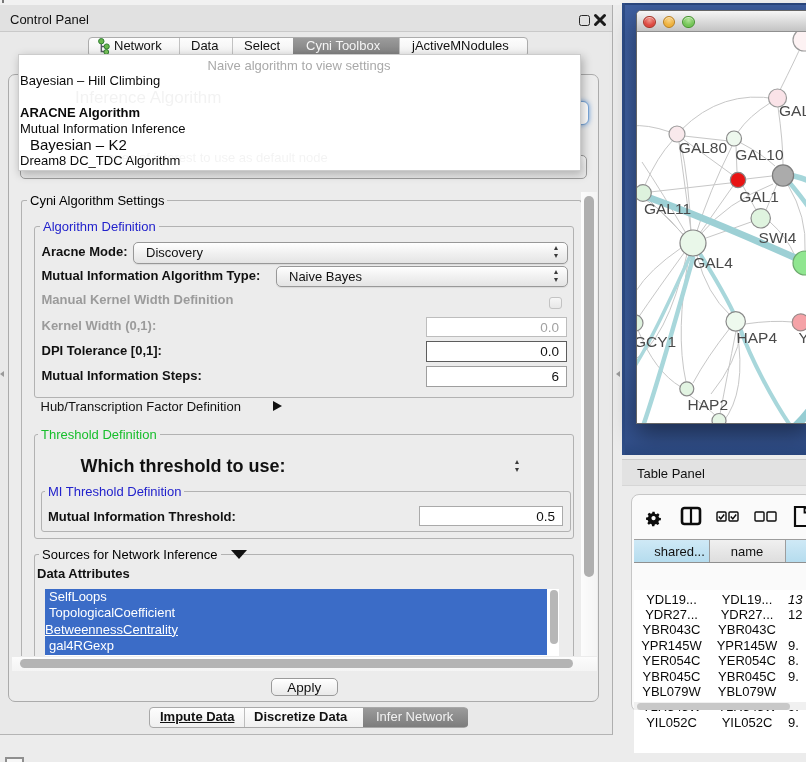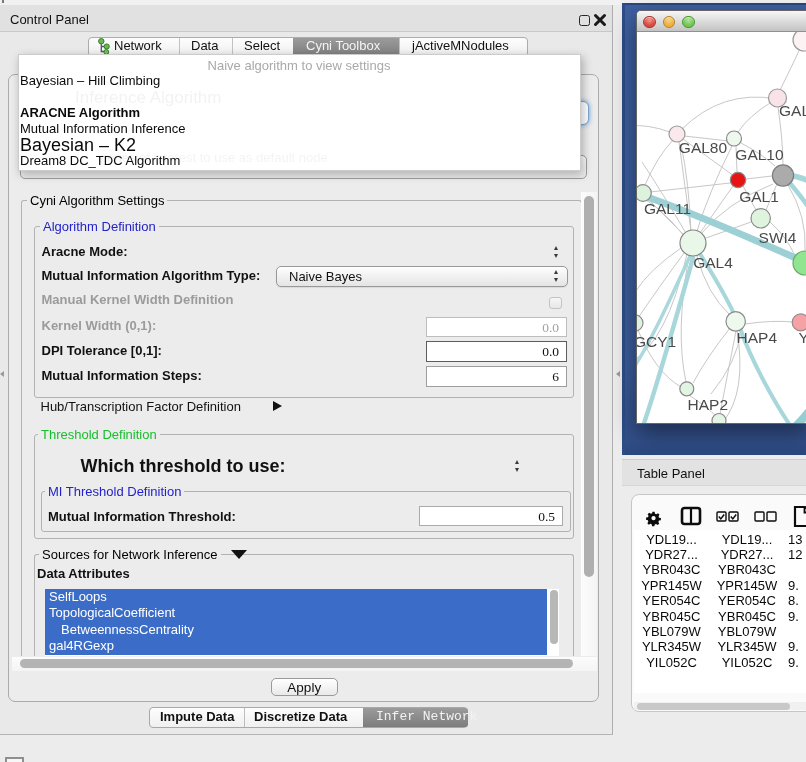--- a/index.html
+++ b/index.html
@@ -4,21 +4,21 @@
 html,body{margin:0;padding:0;}
 body{width:806px;height:762px;overflow:hidden;background:#ececec;
   font-family:"Liberation Sans",sans-serif;}
 #page{position:relative;width:806px;height:762px;overflow:hidden;}
 .abs{position:absolute;}
 .gtitle{position:absolute;font-size:13px;line-height:14px;background:#ececec;padding:0 3px;white-space:nowrap;}
 .combo{position:absolute;border:1px solid #989898;border-radius:5px;
   background:linear-gradient(#ffffff,#f2f2f2 45%,#e4e4e4);box-shadow:0 1px 1px rgba(0,0,0,0.08);}
 .combo .ct{position:absolute;left:12px;top:2px;font-size:13px;line-height:16px;color:#111;white-space:nowrap;}
 .car{position:absolute;width:0;height:0;}
-.fld{position:absolute;background:#fff;border:1px solid #b9b9b9;font-family:Liberation Serif, serif;}
+.fld{position:absolute;background:#fff;border:1px solid #b9b9b9;}
 .fld .v{position:absolute;right:7px;top:1px;font-size:13.5px;line-height:17px;color:#111;}
 </style></head><body>
 <div id="page">
 <div class="abs" style="left:0;top:0;width:806px;height:5px;background:#f1f1f1;"></div>
 <div class="abs" style="left:2px;top:0;width:2px;height:3px;background:#787878;"></div>
 <div class="abs" style="left:0;top:5px;width:613px;height:730px;background:#e9e9e9;border-right:1px solid #aeaeae;border-bottom:1px solid #b4b4b4;box-sizing:border-box;"></div>
 <div class="abs" style="left:0;top:5px;width:612px;height:27px;background:#e1e1e1;border-bottom:1px solid #c9c9c9;box-sizing:border-box;"></div>
 <div class="abs" style="left:10px;top:11.5px;font-size:13px;line-height:16px;white-space:nowrap;color:#111;">Control Panel</div>
 <div class="abs" style="left:579px;top:15px;width:9px;height:9px;border:1.6px solid #262626;border-radius:2.5px;background:transparent;"></div>
 <svg class="abs" style="left:593px;top:13px" width="14" height="14" viewBox="0 0 14 14">
@@ -43,27 +43,30 @@
 <div class="abs" style="left:8px;top:74px;width:591px;height:628px;border:1px solid #ababab;border-radius:7px;background:#ececec;box-sizing:border-box;"></div>
 <div class="abs" style="left:260px;top:101px;width:329px;height:24px;border:1.5px solid #79a5d6;border-radius:6px;background:#fff;box-shadow:0 0 5px rgba(100,155,220,0.95);box-sizing:border-box;"></div>
 <div class="abs" style="left:20px;top:155px;width:567px;height:23.5px;border:1px solid #9d9d9d;border-radius:5px;background:linear-gradient(#fff,#e7e7e7);box-sizing:border-box;"></div>
 <div class="abs" style="left:18px;top:54px;width:562.5px;height:117px;background:#ffffff;border:1px solid #cccccc;box-shadow:2px 3px 9px rgba(0,0,0,0.28);box-sizing:border-box;"></div>
 <div class="abs" style="left:75px;top:88px;font-size:17px;color:rgba(40,40,40,0.06);white-space:nowrap;">Inference Algorithm</div>
 <div class="abs" style="left:100px;top:150px;font-size:13px;color:rgba(40,40,40,0.055);white-space:nowrap;">genes of interest to use as default node</div>
 <div class="abs" style="left:18px;top:58px;width:562px;height:16px;text-align:center;font-size:13px;line-height:16px;color:#a9a9a9;">Naive algorithm to view settings</div>
 <div class="abs" style="left:20px;top:73px;font-size:13px;line-height:16px;white-space:nowrap;color:#0a0a0a;">Bayesian – Hill Climbing</div>
 <div class="abs" style="left:20px;top:105px;font-size:13px;line-height:16px;white-space:nowrap;color:#0a0a0a;font-weight:bold;">ARACNE Algorithm</div>
 <div class="abs" style="left:20px;top:121px;font-size:13px;line-height:16px;white-space:nowrap;color:#0a0a0a;">Mutual Information Inference</div>
-<div class="abs" style="left:20px;top:137px;font-size:18px;line-height:16px;white-space:nowrap;color:#0a0a0a;">Bayesian – K2</div>
+<div class="abs" style="left:20px;top:137px;font-size:15px;line-height:16px;white-space:nowrap;color:#0a0a0a;padding-left:10px;">Bayesian – K2</div>
 <div class="abs" style="left:20px;top:153px;font-size:13px;line-height:16px;white-space:nowrap;color:#0a0a0a;">Dream8 DC_TDC Algorithm</div>
 <div class="abs" style="left:21px;top:200px;width:560.5px;height:456px;border:1px solid #b2b2b2;border-bottom:none;border-radius:3px 3px 0 0;box-sizing:border-box;"></div>
 <div class="gtitle" style="left:27px;top:194px;">Cyni Algorithm Settings</div>
 <div class="abs" style="left:34px;top:226px;width:539.5px;height:171.5px;border:1px solid #b2b2b2;border-radius:3px;box-sizing:border-box;"></div>
 <div class="gtitle" style="left:40px;top:220px;color:#2222cc;">Algorithm Definition</div>
 <div class="abs" style="left:41.5px;top:243.5px;font-size:13px;line-height:16px;white-space:nowrap;color:#111;font-weight:bold;">Aracne Mode:</div>
+<div class="combo" style="left:133px;top:242px;width:433px;height:20px;">
+      <span class="ct">Discovery</span>
+    </div>
 <div class="abs" style="left:41.5px;top:267.5px;font-size:13px;line-height:16px;white-space:nowrap;color:#111;font-weight:bold;">Mutual Information Algorithm Type:</div>
 <div class="combo" style="left:276px;top:266px;width:290px;height:19px;">
       <span class="ct">Naive Bayes</span>
     </div>
 <div class="car" style="left:553.7px;top:246px;border-left:2.8px solid transparent;border-right:2.8px solid transparent;border-bottom:4.4px solid #3a3a3a;"></div>
 <div class="car" style="left:553.7px;top:254px;border-left:2.8px solid transparent;border-right:2.8px solid transparent;border-top:4.4px solid #3a3a3a;"></div>
 <div class="car" style="left:553.7px;top:269.5px;border-left:2.8px solid transparent;border-right:2.8px solid transparent;border-bottom:4.4px solid #3a3a3a;"></div>
 <div class="car" style="left:553.7px;top:277.5px;border-left:2.8px solid transparent;border-right:2.8px solid transparent;border-top:4.4px solid #3a3a3a;"></div>
 <div class="abs" style="left:41.5px;top:291.5px;font-size:13px;line-height:16px;white-space:nowrap;color:#9b9b9b;font-weight:bold;">Manual Kernel Width Definition</div>
 <div class="abs" style="left:549px;top:297px;width:13px;height:12px;border:1px solid #c3c3c3;border-radius:3px;background:linear-gradient(#f6f6f6,#e7e7e7);box-sizing:border-box;"></div>
@@ -93,35 +96,35 @@
       <span class="v">0.5</span>
     </div>
 <div class="abs" style="left:34px;top:553.5px;width:539.5px;height:102px;border:1px solid #b2b2b2;border-bottom:none;border-radius:3px 3px 0 0;box-sizing:border-box;"></div>
 <div class="gtitle" style="left:39px;top:547.5px;text-align:center;">Sources for Network Inference</div>
 <div class="car" style="left:231px;top:549.5px;border-left:8.5px solid transparent;border-right:8.5px solid transparent;border-top:9px solid #111;"></div>
 <div class="abs" style="left:37px;top:566.0px;font-size:13px;line-height:16px;white-space:nowrap;color:#111;font-weight:bold;">Data Attributes</div>
 <div class="abs" style="left:45px;top:589px;width:514px;height:66.5px;background:#fff;"></div>
 <div class="abs" style="left:45px;top:589px;width:502px;height:65.5px;background:#3b6cc7;overflow:hidden;">
       <div style="height:16.4px;line-height:16.4px;font-size:13px;color:#fff;padding-left:4px;">SelfLoops</div>
       <div style="height:16.4px;line-height:16.4px;font-size:13px;color:#fff;padding-left:4px;">TopologicalCoefficient</div>
-      <div style="height:16.4px;line-height:16.4px;font-size:13px;color:#fff;padding-left:16px;">BetweennessCentrality</div>
+      <div style="height:16.4px;line-height:16.4px;font-size:13px;color:#fff;padding-left:0;text-decoration:underline;">BetweennessCentrality</div>
       <div style="height:16.4px;line-height:16.4px;font-size:13px;color:#fff;padding-left:4px;">gal4RGexp</div>
     </div>
 <div class="abs" style="left:549.5px;top:590px;width:8.5px;height:54px;border-radius:4.5px;background:#b7b7b7;"></div>
 <div class="abs" style="left:581px;top:192px;width:15.5px;height:464px;background:linear-gradient(90deg,#fcfcfc,#f4f4f4);"></div>
 <div class="abs" style="left:584px;top:196px;width:9.5px;height:381px;border-radius:5px;background:#afafaf;"></div>
 <div class="abs" style="left:12px;top:656.5px;width:584.5px;height:14px;background:linear-gradient(#fcfcfc,#f4f4f4);"></div>
 <div class="abs" style="left:20px;top:658.5px;width:553px;height:9.5px;border-radius:5px;background:#b4b4b4;"></div>
 <div class="abs" style="left:271px;top:677.5px;width:66.5px;height:18.5px;border:1px solid #9a9a9a;border-radius:5px;background:linear-gradient(#ffffff,#e9e9e9);box-sizing:border-box;text-align:center;font-size:13.5px;line-height:17px;color:#111;">Apply</div>
 <div class="abs" style="left:149px;top:707px;width:319px;height:21px;border:1px solid #a8a8a8;border-radius:4px;background:linear-gradient(#fdfdfd,#f0f0f0);box-sizing:border-box;"></div>
 <div class="abs" style="left:244px;top:708px;width:1px;height:19px;background:#bdbdbd;"></div>
 <div class="abs" style="left:363px;top:708px;width:105px;height:19px;background:linear-gradient(#9b9b9b,#7d7d7d);border-radius:0 3px 3px 0;"></div>
-<div class="abs" style="left:160px;top:709.0px;font-size:13px;line-height:16px;white-space:nowrap;color:#111;font-weight:bold;">Impute Data</div>
+<div class="abs" style="left:160px;top:709.0px;font-size:13px;line-height:16px;white-space:nowrap;color:#111;font-weight:bold;text-decoration:underline;">Impute Data</div>
 <div class="abs" style="left:254px;top:709.0px;font-size:13px;line-height:16px;white-space:nowrap;color:#111;font-weight:bold;">Discretize Data</div>
-<div class="abs" style="left:376px;top:709.0px;font-size:13px;line-height:16px;white-space:nowrap;color:#f2f2f2;font-family:Liberation Mono, monospace;">Infer Network</div>
+<div class="abs" style="left:376px;top:709.0px;font-size:13px;line-height:16px;white-space:nowrap;color:#f2f2f2;">Infer Network</div>
 <div class="abs" style="left:4.5px;top:757px;width:19px;height:8px;border:2px solid #8f8f8f;background:#f7f7f7;box-sizing:border-box;"></div>
 <div class="car" style="left:616px;top:371px;border-top:3.5px solid transparent;border-bottom:3.5px solid transparent;border-right:4.5px solid #9a9a9a;"></div>
 <div class="car" style="left:0px;top:371px;border-top:3.5px solid transparent;border-bottom:3.5px solid transparent;border-right:4.5px solid #9a9a9a;"></div>
 <div class="abs" style="left:622px;top:3px;width:184px;height:452px;background:linear-gradient(#3e5fa0 0%,#3b5c9c 80%,#32508b 97%,#2a477e 100%);"></div>
 <div class="abs" style="left:622px;top:3px;width:184px;height:2px;background:#2a477e;"></div>
 <div class="abs" style="left:622px;top:3px;width:3px;height:452px;background:#2e4d87;"></div>
 <div class="abs" style="left:636px;top:10px;width:175px;height:414px;border:1px solid #666;border-radius:5px 0 0 0;box-shadow:0 10px 25px rgba(0,0,0,0.45);background:#fff;box-sizing:border-box;"></div>
 <div class="abs" style="left:637px;top:11px;width:174px;height:21px;background:linear-gradient(#f6f6f6,#c3c3c3);border-bottom:1px solid #909090;border-radius:4px 0 0 0;box-sizing:border-box;"></div>
 <div class="abs" style="left:643.2px;top:15.6px;width:12.8px;height:12.8px;border-radius:50%;background:radial-gradient(circle at 50% 30%,#f09a90 0%,#dd4840 60%,#dd4840 100%);border:0.8px solid #a53428;box-sizing:border-box;box-shadow:inset 0 1px 1px rgba(255,255,255,0.6);"></div>
 <div class="abs" style="left:662.7px;top:15.6px;width:12.8px;height:12.8px;border-radius:50%;background:radial-gradient(circle at 50% 30%,#f8d388 0%,#eeb13c 60%,#eeb13c 100%);border:0.8px solid #b97f1e;box-sizing:border-box;box-shadow:inset 0 1px 1px rgba(255,255,255,0.6);"></div>
@@ -219,24 +222,24 @@
 <path d="M155 3 L165 3 L170 8 L170 22 L155 22 Z" fill="none" stroke="#0c0c0c" stroke-width="2.2"></path>
       <path d="M164.5 3 L164.5 8.5 L170 8.5" fill="none" stroke="#0c0c0c" stroke-width="1.8"></path>
 </svg>
 <div class="abs" style="left:634px;top:539px;width:172px;height:24px;border-top:1px solid #9d9d9d;border-bottom:1px solid #8f8f8f;box-sizing:border-box;background:linear-gradient(#f0f0f0,#dedede);"></div>
 <div class="abs" style="left:634px;top:540px;width:75px;height:22px;background:linear-gradient(#cfe9f6,#b5dcee);"></div>
 <div class="abs" style="left:785.5px;top:540px;width:20.5px;height:22px;background:linear-gradient(#cfe9f6,#b5dcee);"></div>
 <div class="abs" style="left:709px;top:540px;width:1px;height:22px;background:#9d9d9d;"></div>
 <div class="abs" style="left:785px;top:540px;width:1px;height:22px;background:#9d9d9d;"></div>
 <div class="abs" style="left:642px;top:544px;width:75px;text-align:center;font-size:13px;color:#111;">shared...</div>
 <div class="abs" style="left:709px;top:544px;width:76px;text-align:center;font-size:13px;color:#111;">name</div>
-<div class="abs" style="left:634px;top:530px;width:172px;height:163px;background:#fff;overflow:hidden;font-size:13px;line-height:15.35px;color:#0a0a0a;">
+<div class="abs" style="left:634px;top:590px;width:172px;height:163px;background:#fff;overflow:hidden;font-size:13px;line-height:15.35px;color:#0a0a0a;">
       <div style="position:absolute;left:0;top:1.5px;width:75px;text-align:center;">YDL19...</div>
       <div style="position:absolute;left:75px;top:1.5px;width:76px;text-align:center;">YDL19...</div>
-      <div style="position:absolute;left:154px;top:1.5px;">13</div>
+      <div style="position:absolute;left:154px;top:1.5px;font-style:italic;">13</div>
       <div style="position:absolute;left:0;top:16.9px;width:75px;text-align:center;">YDR27...</div>
       <div style="position:absolute;left:75px;top:16.9px;width:76px;text-align:center;">YDR27...</div>
       <div style="position:absolute;left:154px;top:16.9px;">12</div>
       <div style="position:absolute;left:0;top:32.3px;width:75px;text-align:center;">YBR043C</div>
       <div style="position:absolute;left:75px;top:32.3px;width:76px;text-align:center;">YBR043C</div>
       <div style="position:absolute;left:154px;top:32.3px;"></div>
       <div style="position:absolute;left:0;top:47.7px;width:75px;text-align:center;">YPR145W</div>
       <div style="position:absolute;left:75px;top:47.7px;width:76px;text-align:center;">YPR145W</div>
       <div style="position:absolute;left:154px;top:47.7px;">9.</div>
       <div style="position:absolute;left:0;top:63.1px;width:75px;text-align:center;">YER054C</div>

